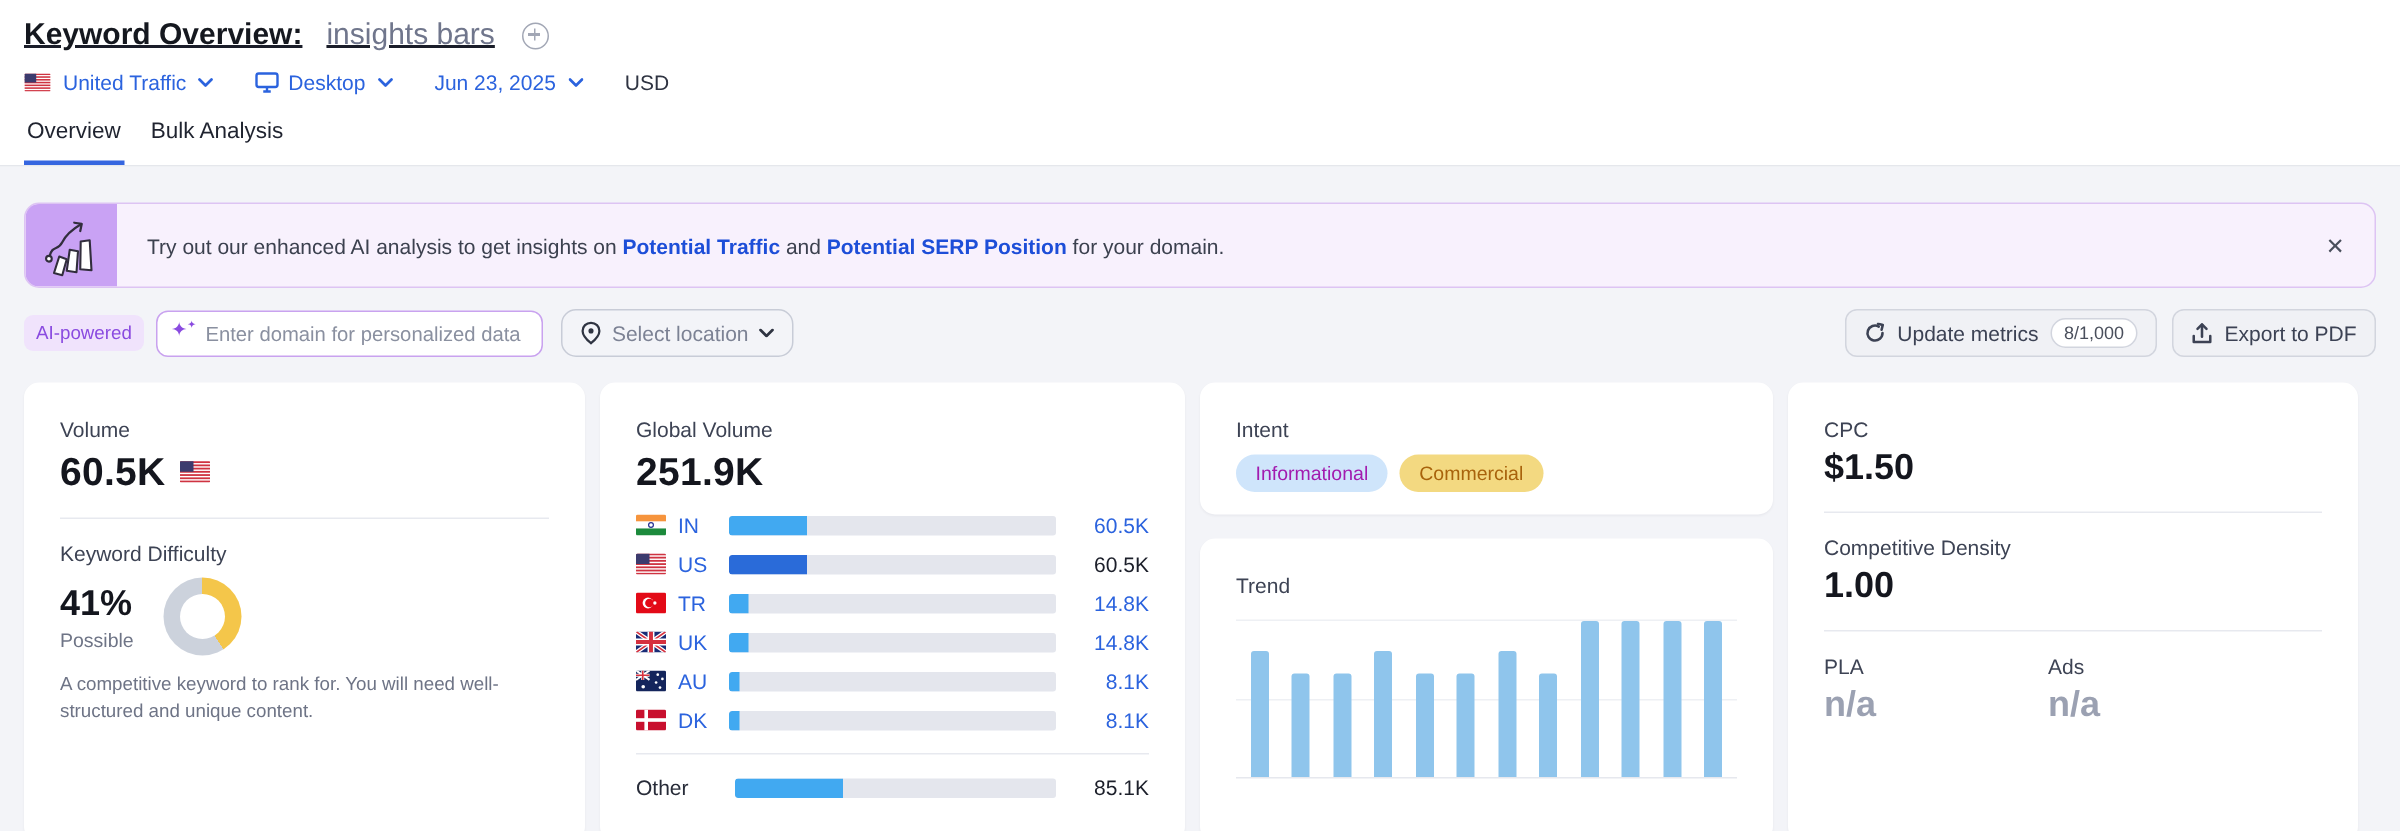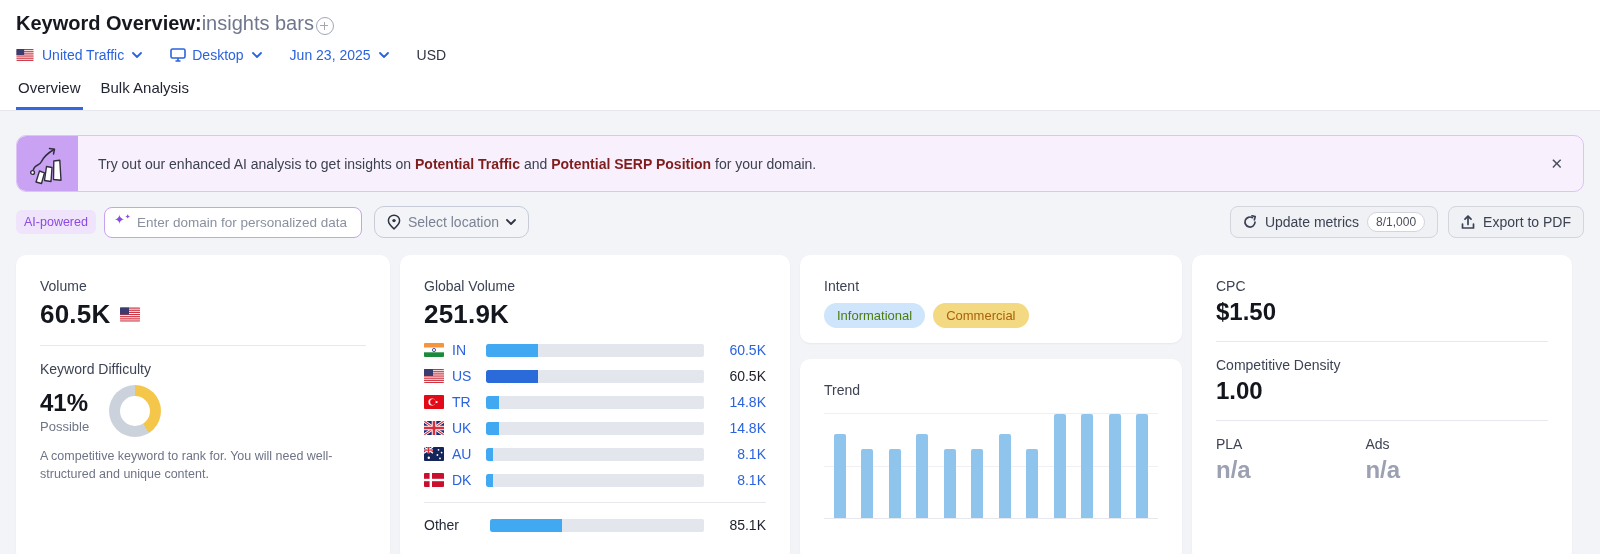--- a/index.html
+++ b/index.html
@@ -1,42 +1,42 @@
 <!DOCTYPE html>
 <html><head>
 <meta charset="utf-8">
 <style>
   * { margin:0; padding:0; box-sizing:border-box; }
   html,body { width:1600px; height:554px; overflow:hidden; }
   body { background:#f3f4f8; font-family:"Liberation Sans", sans-serif; color:#1a1d29; }
 
   
   .top { background:#fff; padding:12px 16px 0; border-bottom:1px solid #e5e7ec; }
-  .title-row { display:flex; align-items:flex-end; gap:0; }
+  .title-row { display:flex; align-items:center; gap:16px;text-decoration:underline; }
   .page-title { font-size:20px; font-weight:700; color:#15181f; }
   .page-keyword { font-size:20px; color:#70768c; }
   .plus-circle { width:18px; height:18px; border:1.5px solid #a2a7b5; border-radius:50%; position:relative; display:inline-block; margin-left:2px; }
   .plus-circle::before, .plus-circle::after { content:""; position:absolute; background:#a2a7b5; }
   .plus-circle::before { width:8px; height:1.5px; left:3.5px; top:6.8px; }
   .plus-circle::after { height:8px; width:1.5px; top:3.5px; left:6.8px; }
 
   .filters { display:flex; align-items:center; gap:28px; margin-top:12px; font-size:14px; }
   .filter { display:flex; align-items:center; gap:6px; color:#2b63de; cursor:pointer; }
   .filter svg.chev { margin-left:2px; }
   .currency { color:#2f3442; }
 
   .tabs { display:flex; gap:16px; margin-top:16px; font-size:15px;text-align:right; }
   .tab { padding:0 2px 11px; cursor:pointer; color:#1f232f; }
   .tab.active { border-bottom:3px solid #3566e0; font-weight:500; }
 
   
   .banner { margin:24px 16px 0; height:57px; display:flex; align-items:stretch; background:#f8f1fd; border:1px solid #ddc4f3; border-radius:10px; overflow:hidden; }
   .banner-icon-block { width:61px; background:#c9a2f4; display:flex; align-items:center; justify-content:center; border-radius:8px 0 0 8px; flex:none; }
   .banner-text { display:flex; align-items:center; padding-left:20px; font-size:14px; color:#3c414f; flex:1; }
-  .banner-text b { color:#7f1d1d; }
+  .banner-text b { color:#1d4ed8; }
   .banner-close { align-self:center; margin-right:20px; font-size:15px; color:#4a4f5c; cursor:pointer; }
 
   
   .controls { margin:14px 16px 0; display:flex; align-items:center; }
   .ai-pill { background:#f0e3fc; color:#8a4be0; font-size:12.5px; padding:5px 8px; border-radius:6px; margin-right:8px; flex:none; }
   .domain-wrap { position:relative; }
   .domain-input { width:258px; height:31px; border:1px solid #c9a2ef; border-radius:8px; padding:0 10px 0 32px; font-size:13.5px; color:#30343f; outline:none; background:#fff; font-family:"Liberation Sans",sans-serif; }
   .domain-input::placeholder { color:#8a90a0; }
   .sparkle { position:absolute; left:10px; top:5px; color:#8a4be0; font-size:13px; }
   .sparkle sup { font-size:7px; }
@@ -77,21 +77,21 @@
   .gv-val { width:48px; text-align:right; color:#1c1f2a; }
   .gv-val.link { color:#2b63de; cursor:pointer; }
   .gv-divider { border:none; border-top:1px solid #e7e9ef; margin:9px 0; }
   .gv-other-label { width:62px; color:#272b38; }
 
   
   .col3 { display:flex; flex-direction:column; gap:16px; }
   .intent-card { height:88px; flex:none; }
   .pills { display:flex; gap:8px; margin-top:9px; }
   .pill { font-size:13px; padding:5px 13px; border-radius:14px; }
-  .pill.informational { background:#cfe5fb; color:#4d7c0f; }
+  .pill.informational { background:#cfe5fb; color:#a21caf; }
   .pill.commercial { background:#f3d981; color:#a8630c; }
   .trend-card { flex:1; }
   .trend-plot { position:relative; height:106px; margin-top:15px; border-top:1px solid #eef0f4; border-bottom:1px solid #e6e8ee; }
   .trend-mid { position:absolute; top:50%; left:0; right:0; border-top:1px solid #eef0f4; }
   .trend-bars { position:absolute; inset:0; display:flex; align-items:flex-end; justify-content:space-between; padding:0 10px; }
   .trend-bar { width:12px; background:#8fc5ec; border-radius:2px 2px 0 0; }
 
   
   .cpc-val { margin-top:4px; }
   .pla-row { display:flex; margin-top:1px;align-items:flex-end; }

